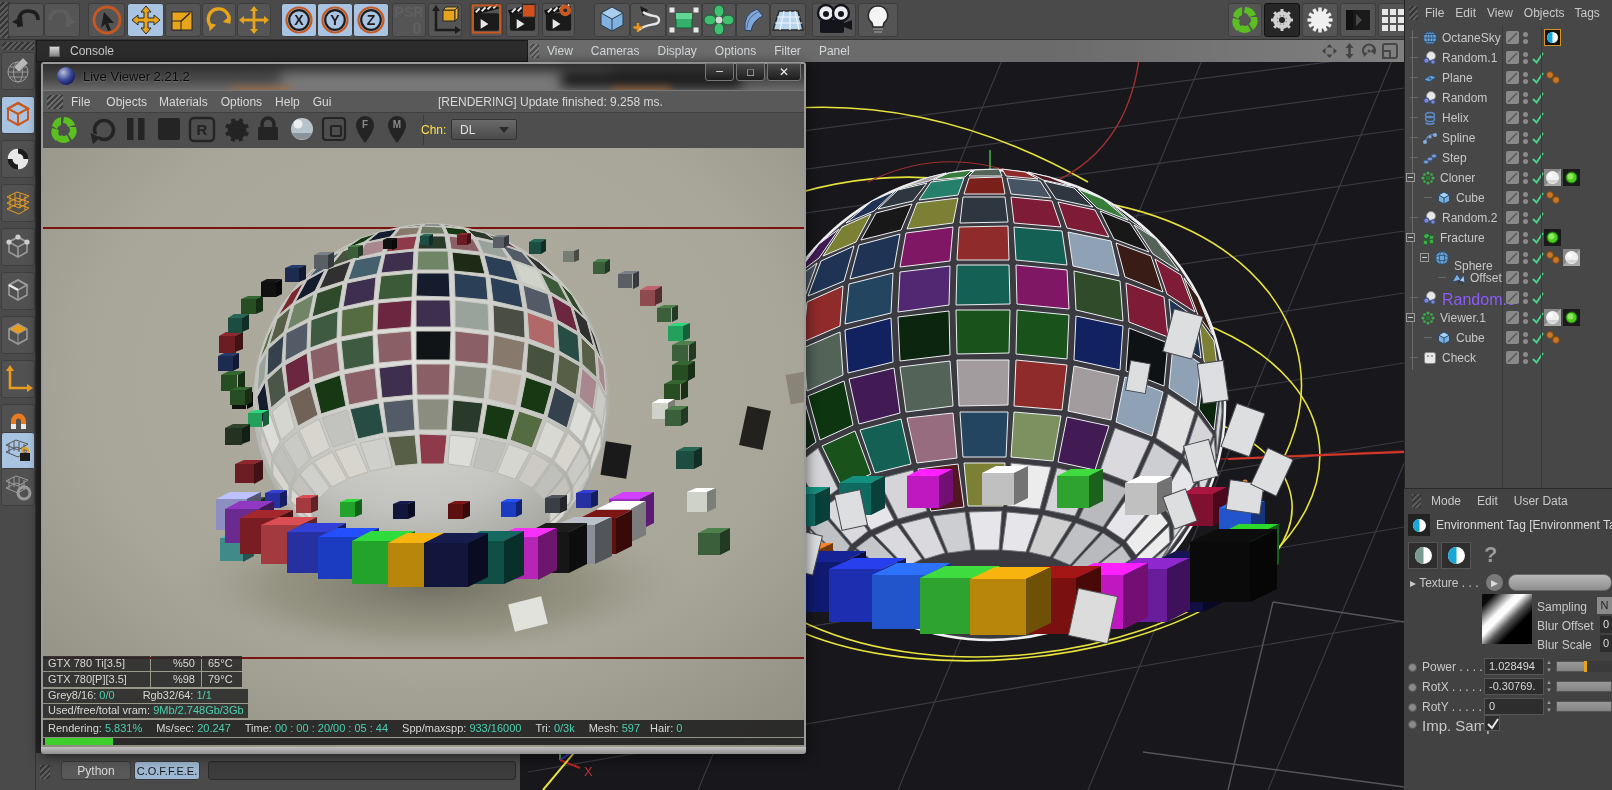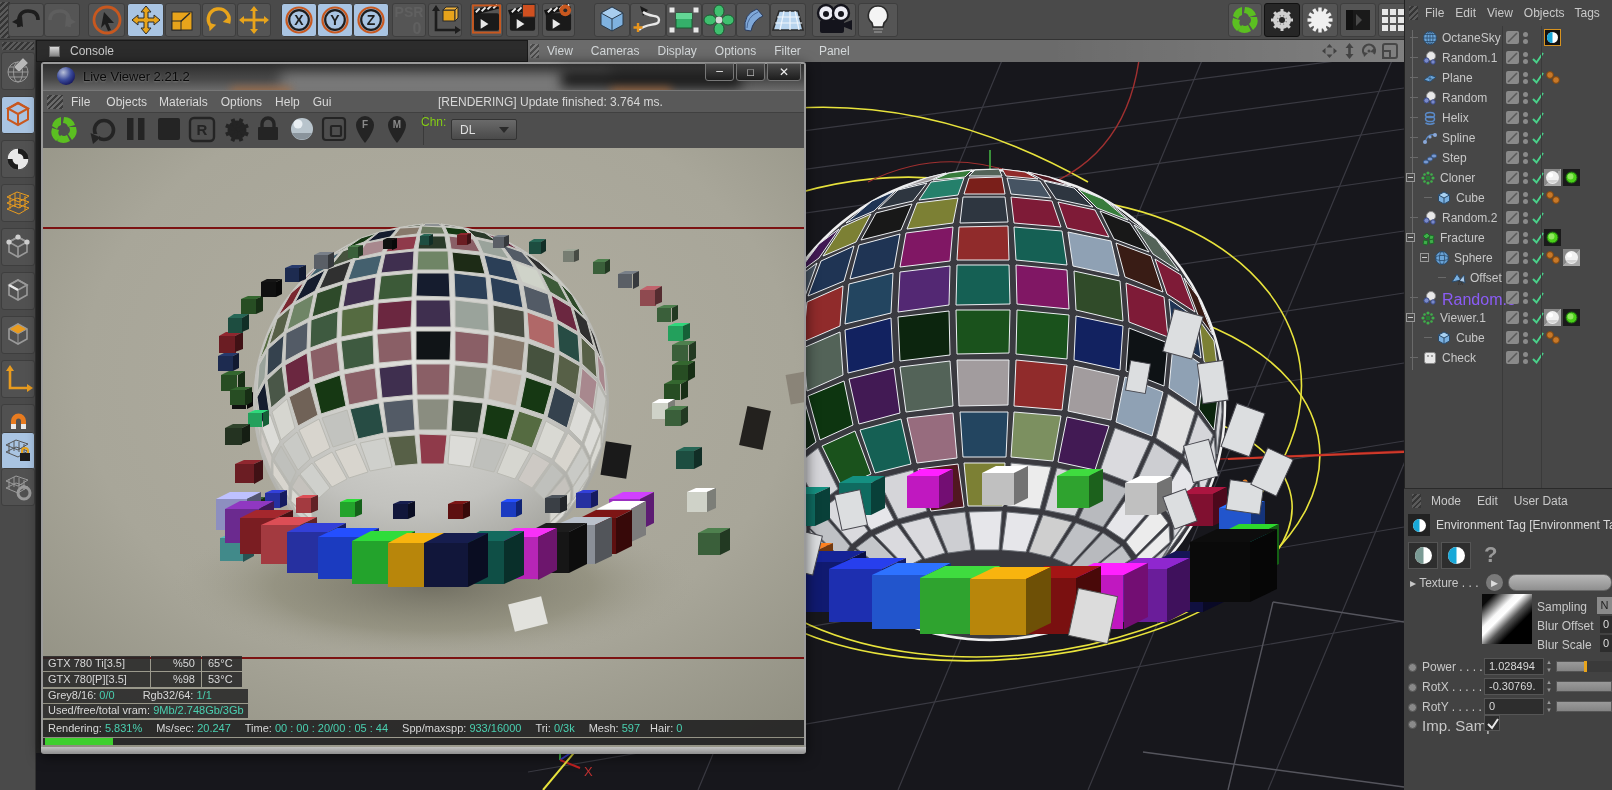--- a/index.html
+++ b/index.html
@@ -639,20 +639,26 @@
           <path d="M13 5 l1 5 -5 -1 z M3 14 l-1 -5 5 1 z" fill="#2a2a2a"></path>
           <circle cx="8" cy="8" r="1.5" fill="#2a2a2a"></circle>
         </svg>
         <svg width="16" height="16" viewBox="0 0 16 16">
           <rect x="1" y="1" width="14" height="14" rx="2" fill="none" stroke="#2a2a2a" stroke-width="2"></rect>
           <rect x="1" y="8" width="7" height="7" fill="none" stroke="#2a2a2a" stroke-width="2"></rect>
         </svg>
       </div>
     </div>
     <div class="abs" style="left:1050px;top:40px;width:354px;height:22px;background:linear-gradient(90deg,rgba(255,255,255,0),rgba(255,255,255,0.14))"></div>
+    <div class="abs" style="left:36px;top:752px;width:484px;height:38px;background:#4a4a4a;border-top:1px solid #2a2a2a;">
+      <div class="abs" style="left:4px;top:12px;width:10px;height:14px;background:repeating-linear-gradient(135deg,#5a5a5a 0 2px,#353535 2px 4px)"></div>
+      <div class="abs" style="left:25px;top:8px;width:70px;height:19px;background:#585858;border:1px solid #3a3a3a;border-radius:3px;color:#d8d8d8;font-size:12px;text-align:center;line-height:18px">Python</div>
+      <div class="abs" style="left:98px;top:8px;width:66px;height:19px;background:#9db8d2;border:1px solid #3a3a3a;border-radius:3px;color:#1a1a1a;font-size:11px;text-align:center;line-height:18px">C.O.F.F.E.E.</div>
+      <div class="abs" style="left:172px;top:8px;width:308px;height:19px;background:#3c3c3c;border:1px solid #2a2a2a;border-radius:3px"></div>
+    </div>
     <div class="abs" style="left:1404px;top:0;width:208px;height:790px;background:#474747;border-left:1px solid #222"></div>
     <div class="abs menu" style="left:1404px;top:0;width:208px;height:26px;display:flex;align-items:center">
       <div style="width:9px;height:14px;margin:0 7px 0 5px;background:repeating-linear-gradient(135deg,#5a5a5a 0 2px,#353535 2px 4px)"></div>
       <span style="margin-right:11px">File</span>
       <span style="margin-right:11px">Edit</span>
       <span style="margin-right:11px">View</span>
       <span style="margin-right:10px">Objects</span>
       <span>Tags</span>
     </div>
     <div class="abs" style="left:1412px;top:30px;width:1px;height:340px;background:#6a6a6a"></div>
@@ -917,21 +923,21 @@
     </div>
     <div class="abs" style="left:1404px;top:248px;width:208px;height:20px">
       <div style="position:absolute;left:16px;top:5px;width:9px;height:9px;background:#474747;border:1px solid #999;">
         <div style="position:absolute;left:1px;top:3px;width:5px;height:1px;background:#ccc"></div>
       </div>
       <div style="position:absolute;left:30px;top:2px"><svg width="16" height="16" viewBox="0 0 16 16">
           <circle cx="8" cy="8" r="6.5" fill="#6aa4d8" stroke="#2a4a6a"></circle>
           <ellipse cx="8" cy="8" rx="6.5" ry="2.6" fill="none" stroke="#2a4a6a" stroke-width="0.8"></ellipse>
           <ellipse cx="8" cy="8" rx="2.6" ry="6.5" fill="none" stroke="#2a4a6a" stroke-width="0.8"></ellipse>
         </svg></div>
-      <span style="position:absolute;left:50px;top:3px;color:#c8c8c8;font-size:12px">Sphere</span>
+      <span style="position:absolute;left:50px;top:11px;color:#c8c8c8;font-size:12px">Sphere</span>
       <div style="position:absolute;left:102px;top:3px;width:13px;height:13px;background:#8a8a8a;border-radius:2px">
         <svg width="13" height="13" style="position:absolute;left:0;top:0">
           <path d="M2 11 L11 2" stroke="#5a5a5a" stroke-width="1.6"></path>
         </svg>
       </div>
       <div style="position:absolute;left:119px;top:4px;width:5px;height:5px;border-radius:50%;background:#8a8a8a"></div>
       <div style="position:absolute;left:119px;top:11px;width:5px;height:5px;border-radius:50%;background:#8a8a8a"></div>
       <svg style="position:absolute;left:127px;top:3px" width="14" height="14">
         <path d="M2 8 l3.5 3.5 L12 2" fill="none" stroke="#4ad08a" stroke-width="2"></path>
       </svg>
@@ -1146,21 +1152,21 @@
     <div class="abs" style="left:736px;top:63px;width:29px;height:18px;background:linear-gradient(180deg,#4a4a4a,#1d1d1d);border:1px solid #777;border-radius:0 0 3px 3px;color:#e8e8e8;text-align:center;font-size:11px;line-height:16px">□</div>
     <div class="abs" style="left:767px;top:63px;width:34px;height:18px;background:linear-gradient(180deg,#4a4a4a,#1d1d1d);border:1px solid #777;border-radius:0 0 3px 3px;color:#f0f0f0;text-align:center;font-size:12px;line-height:16px">✕</div>
     <div class="abs" style="left:43px;top:90px;width:761px;height:22px;background:#595959;border-top:1px solid #777;display:flex;align-items:center;color:#d8d8d8;font-size:12px">
       <div style="width:16px;height:14px;margin:0 8px 0 4px;background:repeating-linear-gradient(135deg,#6a6a6a 0 2px,#3a3a3a 2px 4px)"></div>
       <span style="margin-right:16px">File</span>
       <span style="margin-right:12px">Objects</span>
       <span style="margin-right:13px">Materials</span>
       <span style="margin-right:13px">Options</span>
       <span style="margin-right:13px">Help</span>
       <span>Gui</span>
-      <span style="position:absolute;left:395px">[RENDERING] Update finished: 3.764 ms.</span>
+      <span style="position:absolute;left:395px">[RENDERING] Update finished: 9.258 ms.</span>
     </div>
     <div class="abs" style="left:43px;top:112px;width:761px;height:36px;background:#4e4e4e;border-top:1px solid #404040"></div>
     <div class="abs" style="left:49px;top:114px"><svg width="30" height="32" viewBox="0 0 30 32">
         <g fill="#5bbf21">
           <path d="M15 3 a12 12 0 0 1 11 8 l-7 2 a5.5 5.5 0 0 0 -5 -4 z"></path>
           <path d="M27 13 a12 12 0 0 1 -4 13 l-4 -6 a5.5 5.5 0 0 0 1 -7 z"></path>
           <path d="M21 27 a12 12 0 0 1 -13 0 l4 -6 a5.5 5.5 0 0 0 6 0 z"></path>
           <path d="M7 27 a12 12 0 0 1 -4 -13 l7 2 a5.5 5.5 0 0 0 2 7 z"></path>
           <path d="M3 12 a12 12 0 0 1 9 -9 l0 8 a5.5 5.5 0 0 0 -4 4 z"></path>
         </g>
@@ -1209,21 +1215,21 @@
       </svg></div>
     <div class="abs" style="left:353px;top:114px"><svg width="24" height="32" viewBox="0 0 24 32">
         <path d="M12 2 a9 9 0 0 1 9 9 c0 7 -9 18 -9 18 c0 0 -9 -11 -9 -18 a9 9 0 0 1 9 -9 z" fill="#242424"></path>
         <text x="12" y="14" text-anchor="middle" font-size="10" font-weight="bold" fill="#8a8a8a">F</text>
       </svg></div>
     <div class="abs" style="left:385px;top:114px"><svg width="24" height="32" viewBox="0 0 24 32">
         <path d="M12 2 a9 9 0 0 1 9 9 c0 7 -9 18 -9 18 c0 0 -9 -11 -9 -18 a9 9 0 0 1 9 -9 z" fill="#242424"></path>
         <text x="12" y="14" text-anchor="middle" font-size="10" font-weight="bold" fill="#8a8a8a">M</text>
       </svg></div>
     <div class="abs" style="left:423px;top:115px;width:1px;height:30px;background:#3a3a3a"></div>
-    <span class="abs" style="left:421px;top:115px;color:#84cc16;font-size:12px">Chn:</span>
+    <span class="abs" style="left:421px;top:123px;color:#fde047;font-size:12px">Chn:</span>
     <div class="abs" style="left:451px;top:119px;width:66px;height:21px;background:linear-gradient(180deg,#6a6a6a,#4a4a4a);border:1px solid #333;border-radius:2px;color:#e0e0e0;font-size:12px;padding:3px 0 0 8px">DL<span style="position:absolute;right:7px;top:7px;width:0;height:0;border-left:5px solid transparent;border-right:5px solid transparent;border-top:6px solid #2a2a2a"></span></div>
     <div class="abs" style="left:43px;top:148px;width:761px;height:603px;overflow:hidden"><svg width="761" height="605" viewBox="0 0 761 605">
         <defs>
           <radialGradient id="lvbg" cx="52%" cy="38%" r="85%">
             <stop offset="0%" stop-color="#b0ada0"></stop>
             <stop offset="55%" stop-color="#a8a699"></stop>
             <stop offset="100%" stop-color="#888779"></stop>
           </radialGradient>
           <radialGradient id="lvsh" cx="50%" cy="50%" r="50%">
             <stop offset="0%" stop-color="#6f6d60" stop-opacity="0.95"></stop>
@@ -1545,19 +1551,19 @@
         <rect x="560" y="295" width="26" height="34" fill="#1a1a1a" transform="rotate(9 573 312)"></rect>
         <rect x="700" y="260" width="24" height="40" fill="#23211e" transform="rotate(12 712 280)"></rect>
         <rect x="745" y="225" width="20" height="30" fill="#8a8478" transform="rotate(-10 755 240)"></rect>
         <rect x="0" y="509" width="761" height="2" fill="#7c1212"></rect>
       </svg></div>
     <div class="abs" style="left:43px;top:656px;width:107px;height:15px;background:rgba(40,40,40,0.88);color:#d8d8d8;font-size:11px;padding:1px 0 0 5px">GTX 780 Ti[3.5]</div>
     <div class="abs" style="left:151px;top:656px;width:50px;height:15px;background:rgba(40,40,40,0.88);color:#d8d8d8;font-size:11px;text-align:right;padding:1px 6px 0 0">%50</div>
     <div class="abs" style="left:202px;top:656px;width:40px;height:15px;background:rgba(40,40,40,0.88);color:#d8d8d8;font-size:11px;padding:1px 0 0 6px">65°C</div>
     <div class="abs" style="left:43px;top:672px;width:107px;height:15px;background:rgba(40,40,40,0.88);color:#d8d8d8;font-size:11px;padding:1px 0 0 5px">GTX 780[P][3.5]</div>
     <div class="abs" style="left:151px;top:672px;width:50px;height:15px;background:rgba(40,40,40,0.88);color:#d8d8d8;font-size:11px;text-align:right;padding:1px 6px 0 0">%98</div>
-    <div class="abs" style="left:202px;top:672px;width:40px;height:15px;background:rgba(40,40,40,0.88);color:#d8d8d8;font-size:11px;padding:1px 0 0 6px">53°C</div>
+    <div class="abs" style="left:202px;top:672px;width:40px;height:15px;background:rgba(40,40,40,0.88);color:#d8d8d8;font-size:11px;padding:1px 0 0 6px">79°C</div>
     <div class="abs" style="left:43px;top:689px;width:205px;height:14px;background:rgba(40,40,40,0.88);color:#d8d8d8;font-size:11px;padding:0 5px 0 5px">Grey8/16: <span style="color:#4ad0b0">0/0</span><span style="margin-left:28px">Rgb32/64: <span style="color:#4ad0b0">1/1</span></span></div>
     <div class="abs" style="left:43px;top:704px;width:205px;height:14px;background:rgba(40,40,40,0.88);color:#d8d8d8;font-size:11px;padding:0 0 0 5px">Used/free/total vram: <span style="color:#4ad0b0">9Mb/2.748Gb/3Gb</span></div>
     <div class="abs" style="left:43px;top:720px;width:761px;height:17px;background:rgba(35,35,35,0.92);color:#d8d8d8;font-size:11px;white-space:nowrap;padding:2px 0 0 5px">Rendering: <span style="color:#4ad0b0">5.831%</span><span style="margin-left:14px">Ms/sec: <span style="color:#4ad0b0">20.247</span></span><span style="margin-left:14px">Time: <span style="color:#4ad0b0">00 : 00 : 20/00 : 05 : 44</span></span><span style="margin-left:14px">Spp/maxspp: <span style="color:#4ad0b0">933/16000</span></span><span style="margin-left:14px">Tri: <span style="color:#4ad0b0">0/3k</span></span><span style="margin-left:14px">Mesh: <span style="color:#4ad0b0">597</span></span><span style="margin-left:10px">Hair: <span style="color:#4ad0b0">0</span></span></div>
     <div class="abs" style="left:43px;top:738px;width:761px;height:7px;background:#2a2a2a"></div>
     <div class="abs" style="left:45px;top:738px;width:68px;height:7px;background:#3ecf2e"></div>
     <div class="abs" style="left:41px;top:747px;width:765px;height:7px;background:linear-gradient(180deg,#c2c2c2,#8e8e8e);border-radius:0 0 3px 3px"></div>
   </div>
 </body></html>

